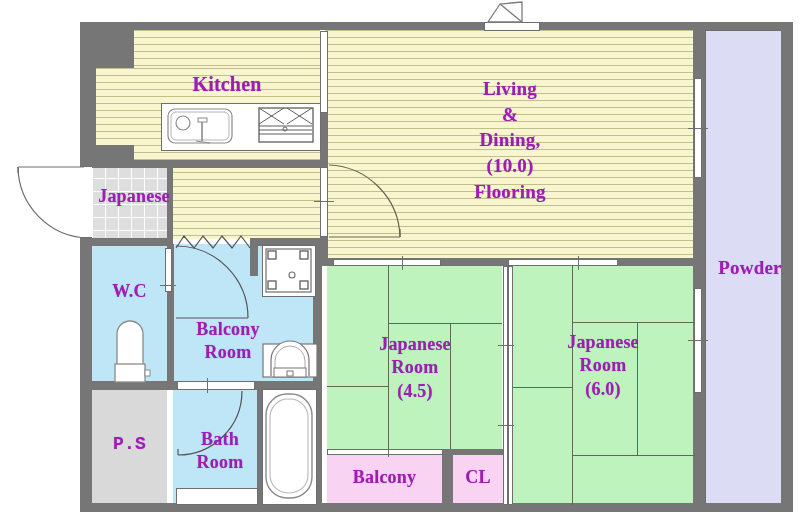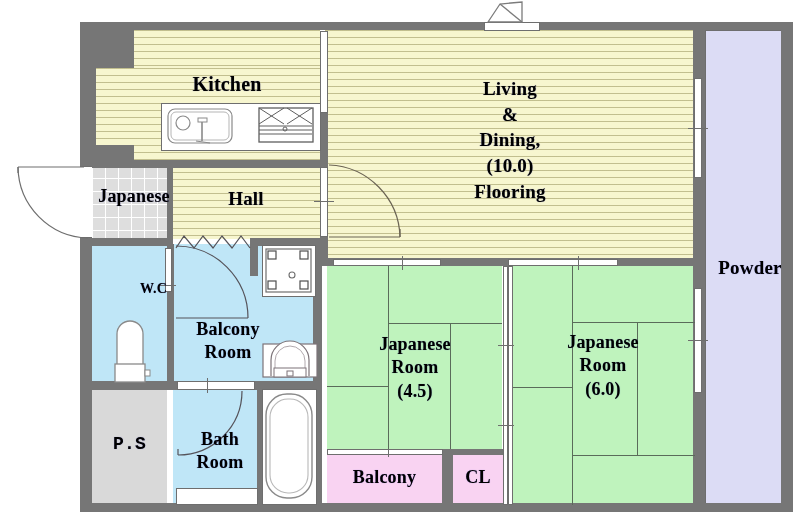--- a/index.html
+++ b/index.html
@@ -36,21 +36,21 @@
   .f-tile{
     background:#dedede;
     background-image:
       repeating-linear-gradient(to right,#ffffff 0 1px,rgba(0,0,0,0) 1px 13px),
       repeating-linear-gradient(to bottom,#ffffff 0 1px,rgba(0,0,0,0) 1px 13px);
   }
 
   
   .lbl{
     position:absolute;
-    color:#000000;
+    color:#a21caf;
     font-family:"Liberation Serif", serif;
     font-weight:bold;
     text-align:center;
     line-height:1.12;
     white-space:pre-line;
     letter-spacing:.2px;
     text-shadow:0 0 1px rgba(21,16,216,.35);
     pointer-events:none;
   }
 
@@ -277,25 +277,24 @@
   <div class="abs seam seam-h" style="left:513px;top:387px;width:59px;"></div>
 
   <div class="lbl" style="left:134px;top:73px;width:186px;font-size:20px;">Kitchen</div>
 
   <div class="lbl" style="left:400px;top:76px;width:220px;font-size:19px;line-height:1.35;">Living
 &amp;
 Dining,
 (10.0)
 Flooring</div>
 
-  <div class="lbl" style="left:196px;top:188px;width:100px;font-size:19px;">Hall</div>
 
   <div class="lbl" style="left:54px;top:186px;width:160px;font-size:18px;">Japanese</div>
 
-  <div class="lbl" style="left:92px;top:281px;width:75px;font-size:14px;text-align:right;">W.C</div>
+  <div class="lbl" style="left:92px;top:281px;width:75px;font-size:18px;">W.C</div>
 
   <div class="lbl" style="left:176px;top:318px;width:104px;font-size:18px;line-height:1.25;">Balcony
 Room</div>
 
   <div class="lbl" style="left:92px;top:434px;width:75px;font-size:18px;font-family:Liberation Mono, monospace;">P.S</div>
 
   <div class="lbl" style="left:177px;top:428px;width:86px;font-size:18px;line-height:1.25;">Bath
 Room</div>
 
   <div class="lbl" style="left:345px;top:333px;width:140px;font-size:18px;line-height:1.3;">Japanese

